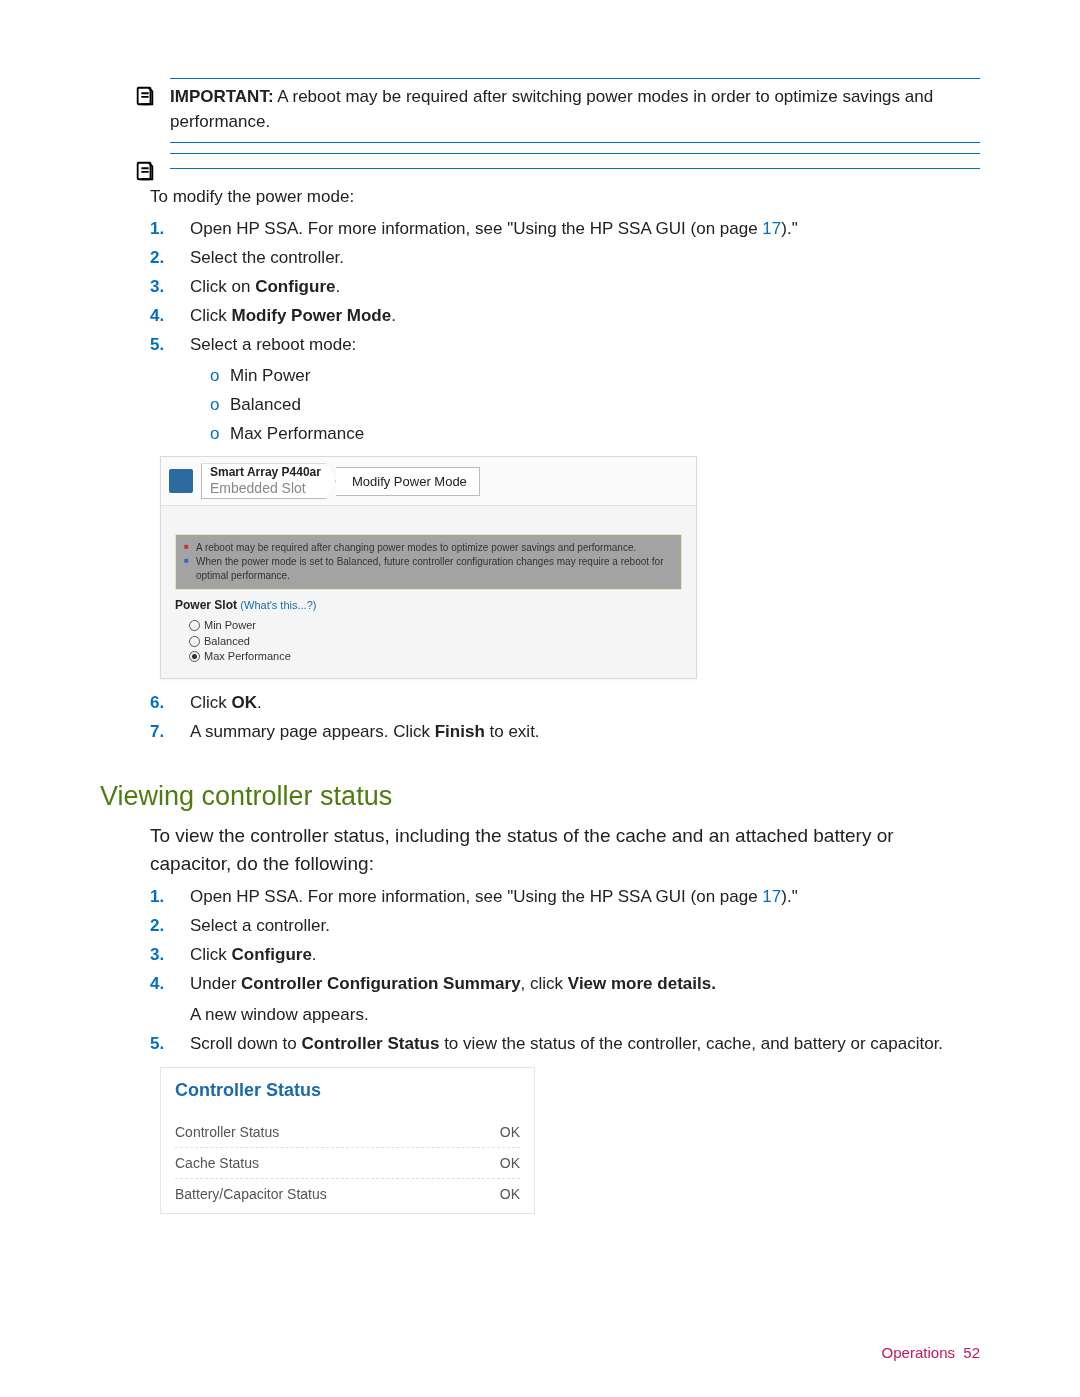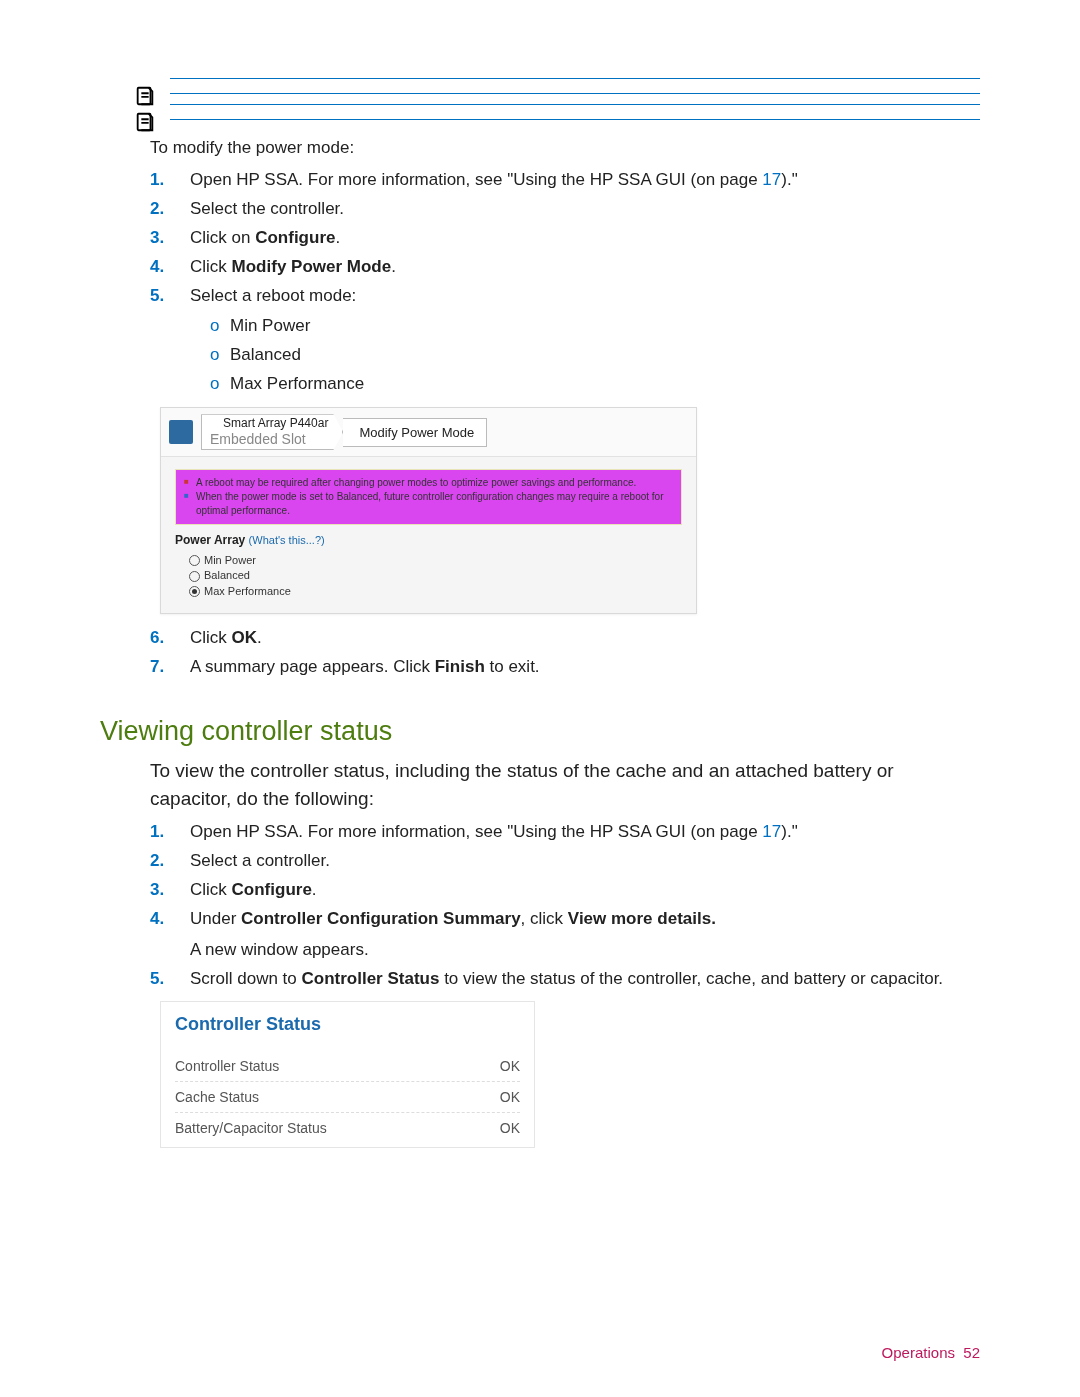--- a/index.html
+++ b/index.html
@@ -107,32 +107,32 @@
   }
   .shot1-bc .crumb1 {
     border: 1px solid #bbb;
     padding: 2px 14px 2px 8px;
     font-size: 12px;
     background: #fff;
     position: relative;
     line-height: 1.15;
     clip-path: polygon(0 0, calc(100% - 10px) 0, 100% 50%, calc(100% - 10px) 100%, 0 100%);
   }
-  .shot1-bc .crumb1 .t { font-weight: normal; margin-left: 13px; }
+  .shot1-bc .crumb1 .t { font-weight: bold; }
   .shot1-bc .crumb1 .s { color: #888; font-size: 14px; }
   .shot1-bc .crumb2 {
     border: 1px solid #bbb;
     border-left: none;
     padding: 6px 12px 6px 16px;
     background: #fff;
     font-size: 13px;
   }
   .shot1-notes {
-    margin: 12px 14px 8px 14px;
-    background: #d946ef;
+    margin: 28px 14px 8px 14px;
+    background: #a3a3a3;
     border: 1px solid #e8e4b8;
     padding: 6px 8px;
   }
   .shot1-notes .note {
     font-size: 10px;
     color: #333;
     line-height: 1.4;
     position: relative;
     padding-left: 12px;
   }
@@ -222,20 +222,24 @@
 <div class="page">
 
   <div class="important-block">
     <span class="important-icon">
       <svg width="22" height="22" viewBox="0 0 24 24" fill="none" stroke="#000" stroke-width="2">
         <rect x="4" y="3" width="14" height="18" rx="1"></rect>
         <path d="M16 3l4 4v14H8"></path>
           <path d="M8 9h8M8 13h8"></path>
       </svg>
     </span>
+    <div class="important-text">
+      <span class="important-label">IMPORTANT:</span>
+      <span>A reboot may be required after switching power modes in order to optimize savings and performance.</span>
+    </div>
   </div>
 
   <div class="important-block">
     <span class="important-icon">
       <svg width="22" height="22" viewBox="0 0 24 24" fill="none" stroke="#000" stroke-width="2">
         <rect x="4" y="3" width="14" height="18" rx="1"></rect>
         <path d="M16 3l4 4v14H8"></path>
           <path d="M8 9h8M8 13h8"></path>
       </svg>
     </span>
@@ -271,21 +275,21 @@
         <div class="s">Embedded Slot</div>
       </div>
       <div class="crumb2">Modify Power Mode</div>
     </div>
     <div class="shot1-notes">
       <div class="note n1">A reboot may be required after changing power modes to optimize power savings and performance.</div>
       <div class="note n2">When the power mode is set to Balanced, future controller configuration changes may require a reboot for optimal performance.</div>
     </div>
     <div class="shot1-pm">
       <div class="pm-label">
-        <b>Power Array</b>
+        <b>Power Slot</b>
         <span class="hint">(What's this...?)</span>
       </div>
       <div class="opt">
           <span class="radio"></span>
           <span>Min Power</span>
         </div>
       <div class="opt">
           <span class="radio"></span>
           <span>Balanced</span>
         </div>

